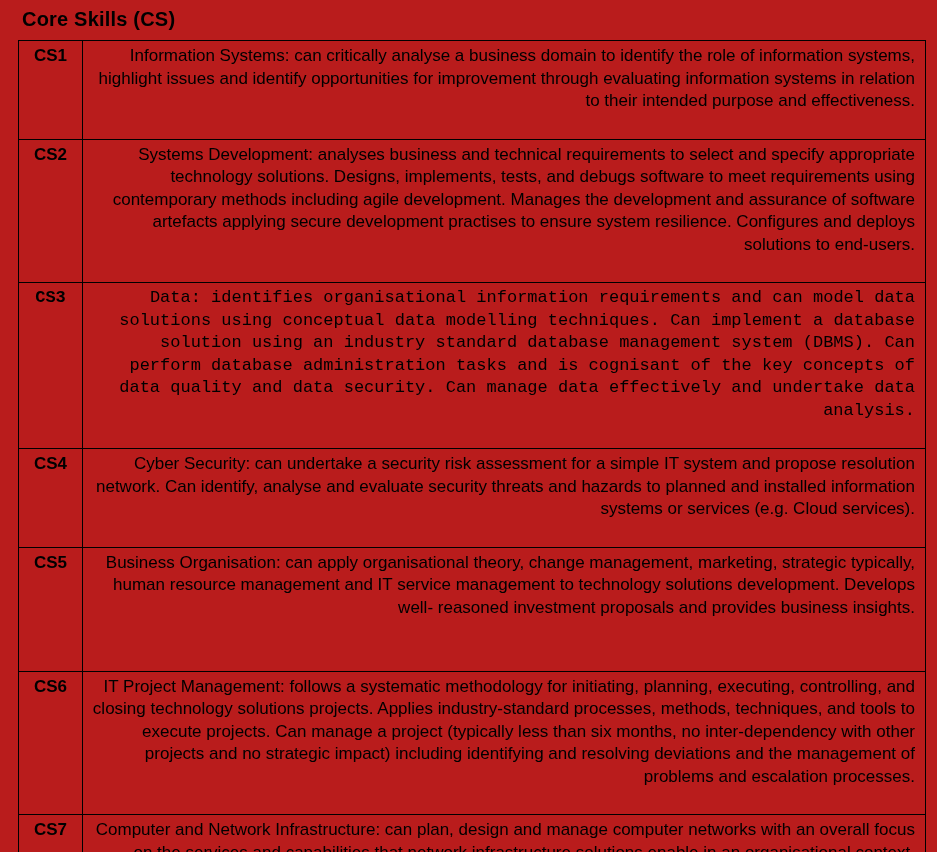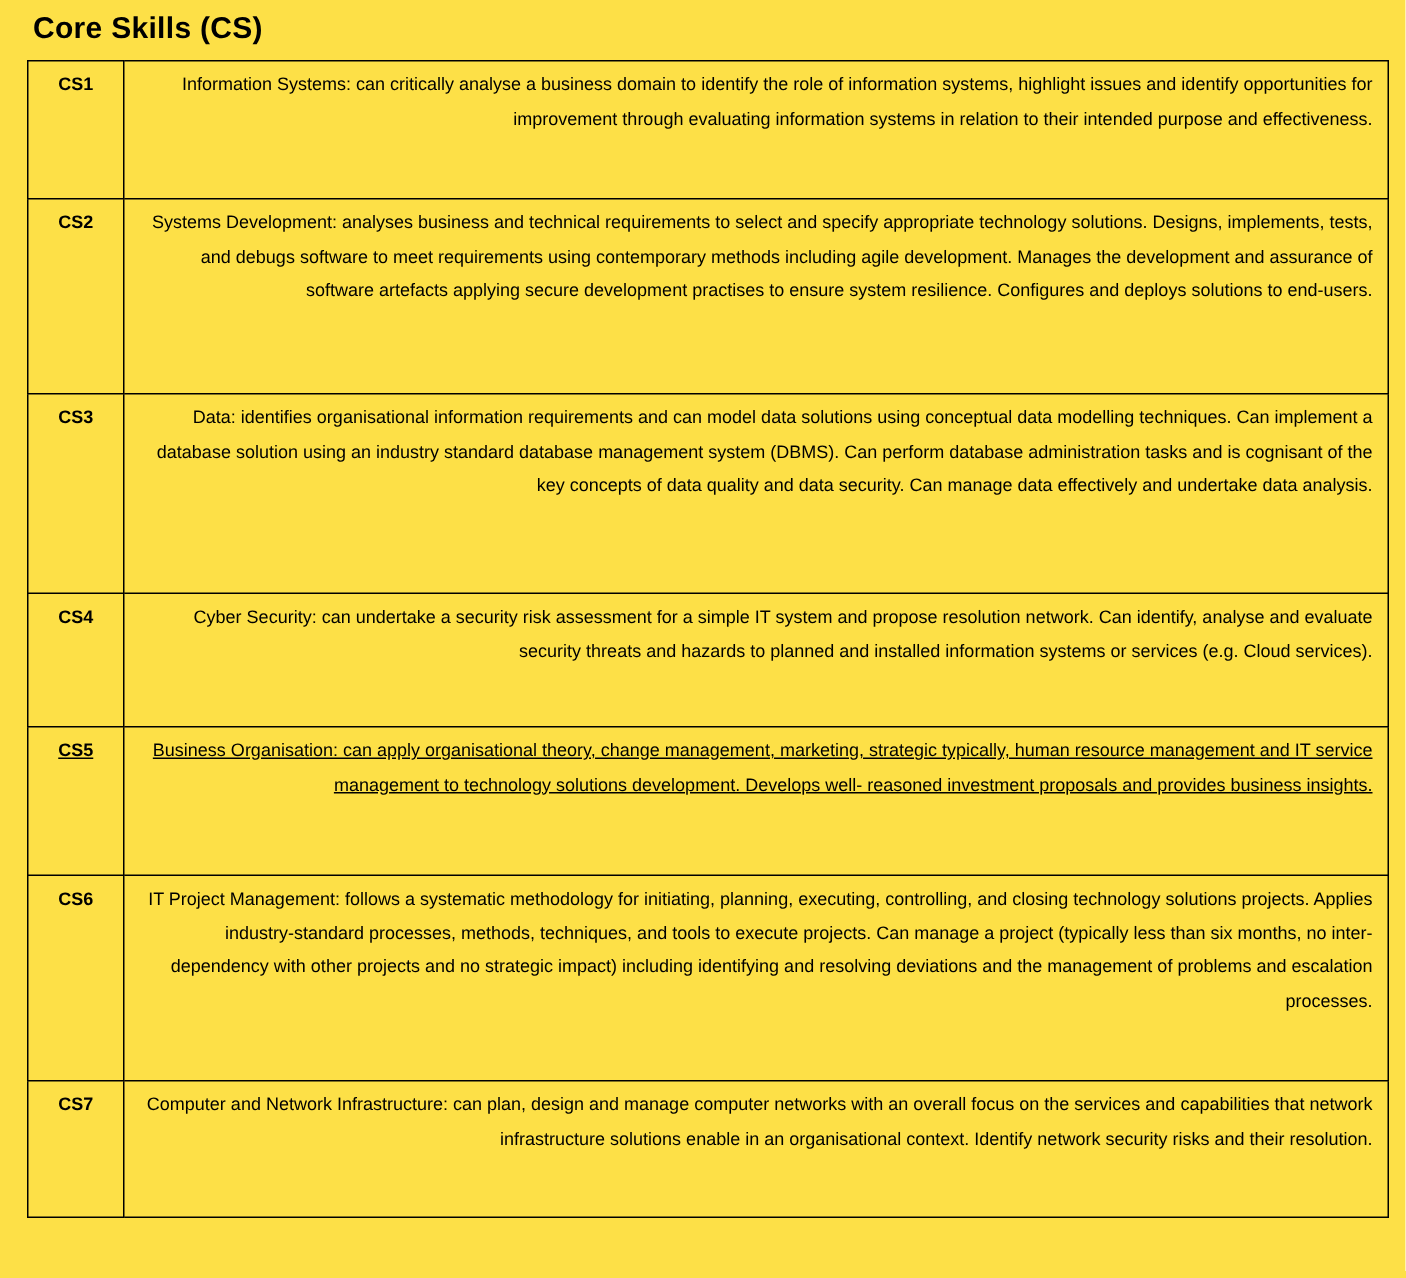--- a/index.html
+++ b/index.html
@@ -5,61 +5,61 @@
   html, body {
     margin: 0;
     padding: 0;
     background: #ffffff;
     color: #000000;
     font-family: "Liberation Sans", sans-serif;
   }
   .page {
     width: 937px;
     height: 852px;
-    background: #fde047;
+    background: #b91c1c;
     box-sizing: border-box;
     overflow: hidden;
   }
   .page-title {
     font-size: 20px;
     font-weight: bold;
     letter-spacing: 0.2px;
     padding: 8px 0 0 22px;
     height: 40px;
     box-sizing: border-box;
   }
   table.skills {
     border-collapse: collapse;
     table-layout: fixed;
     width: 908px;
     margin-left: 18px;
   }
   table.skills td, table.skills th {
     border: 1.5px solid #000000;
     vertical-align: top;
-    font-size: 12px;
+    font-size: 17px;
     line-height: 22.5px;
   }
   td.code {
     width: 64px;
     font-weight: bold;
     text-align: center;
     padding-top: 4px;
     box-sizing: border-box;
   }
   td.desc {
     padding: 4px 10px 26px 8px;
     text-align: right;
     box-sizing: border-box;
   }
   tr.r1 { height: 92px; }
   tr.r2 { height: 130px; }
-  tr.r3 { height: 133px; }
+  tr.r3 { height: 133px; font-family: Liberation Mono, monospace; }
   tr.r4 { height: 89px; }
-  tr.r5 { height: 99px; text-decoration: underline; }
+  tr.r5 { height: 124px; }
   tr.r6 { height: 137px; }
   tr.r7 { height: 91px; padding-left: 20px; }
 </style>
 </head>
 <body>
 
 <div class="page">
 
   <div class="page-title">Core Skills (CS)</div>
 

